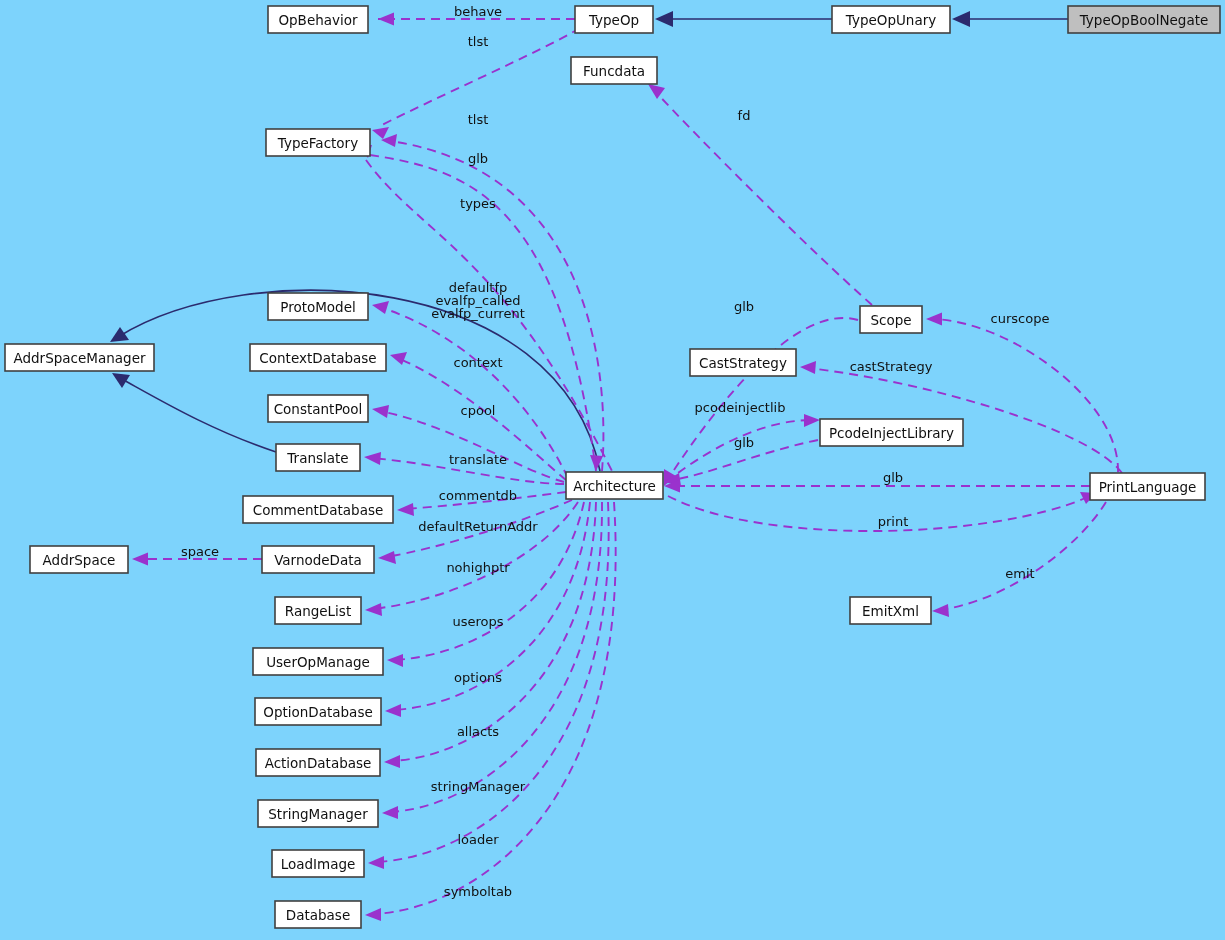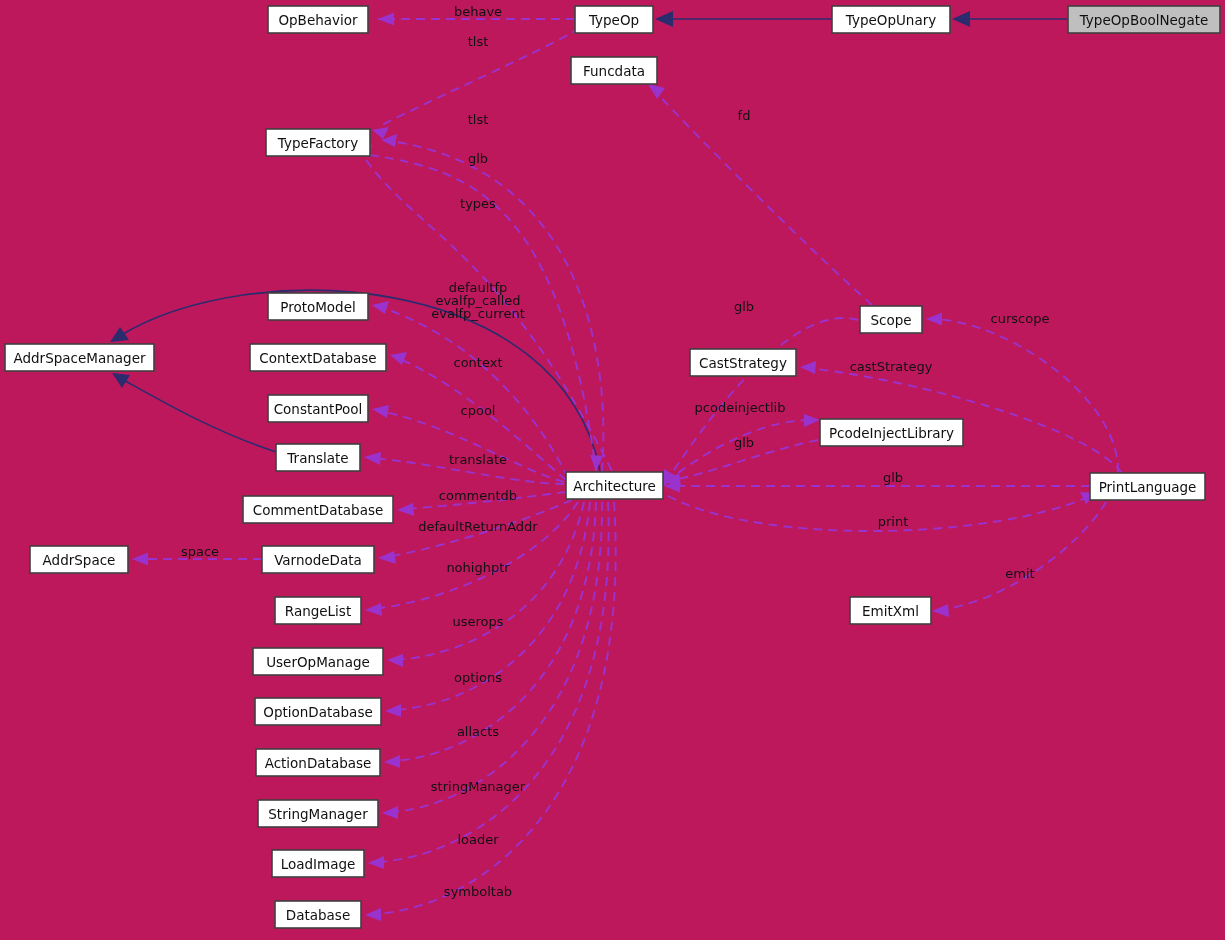--- a/index.html
+++ b/index.html
@@ -4,21 +4,21 @@
 <style>
   html, body {
     margin: 0;
     padding: 0;
     background: #ffffff;
   }
   #diagram-root {
     position: relative;
     width: 1225px;
     height: 940px;
-    background: #be185d;
+    background: #7dd3fc;
     font-family: "DejaVu Sans", "Liberation Sans", sans-serif;
     overflow: hidden;
   }
   svg#graph {
     position: absolute;
     left: 0;
     top: 0;
     width: 1225px;
     height: 940px;
   }

